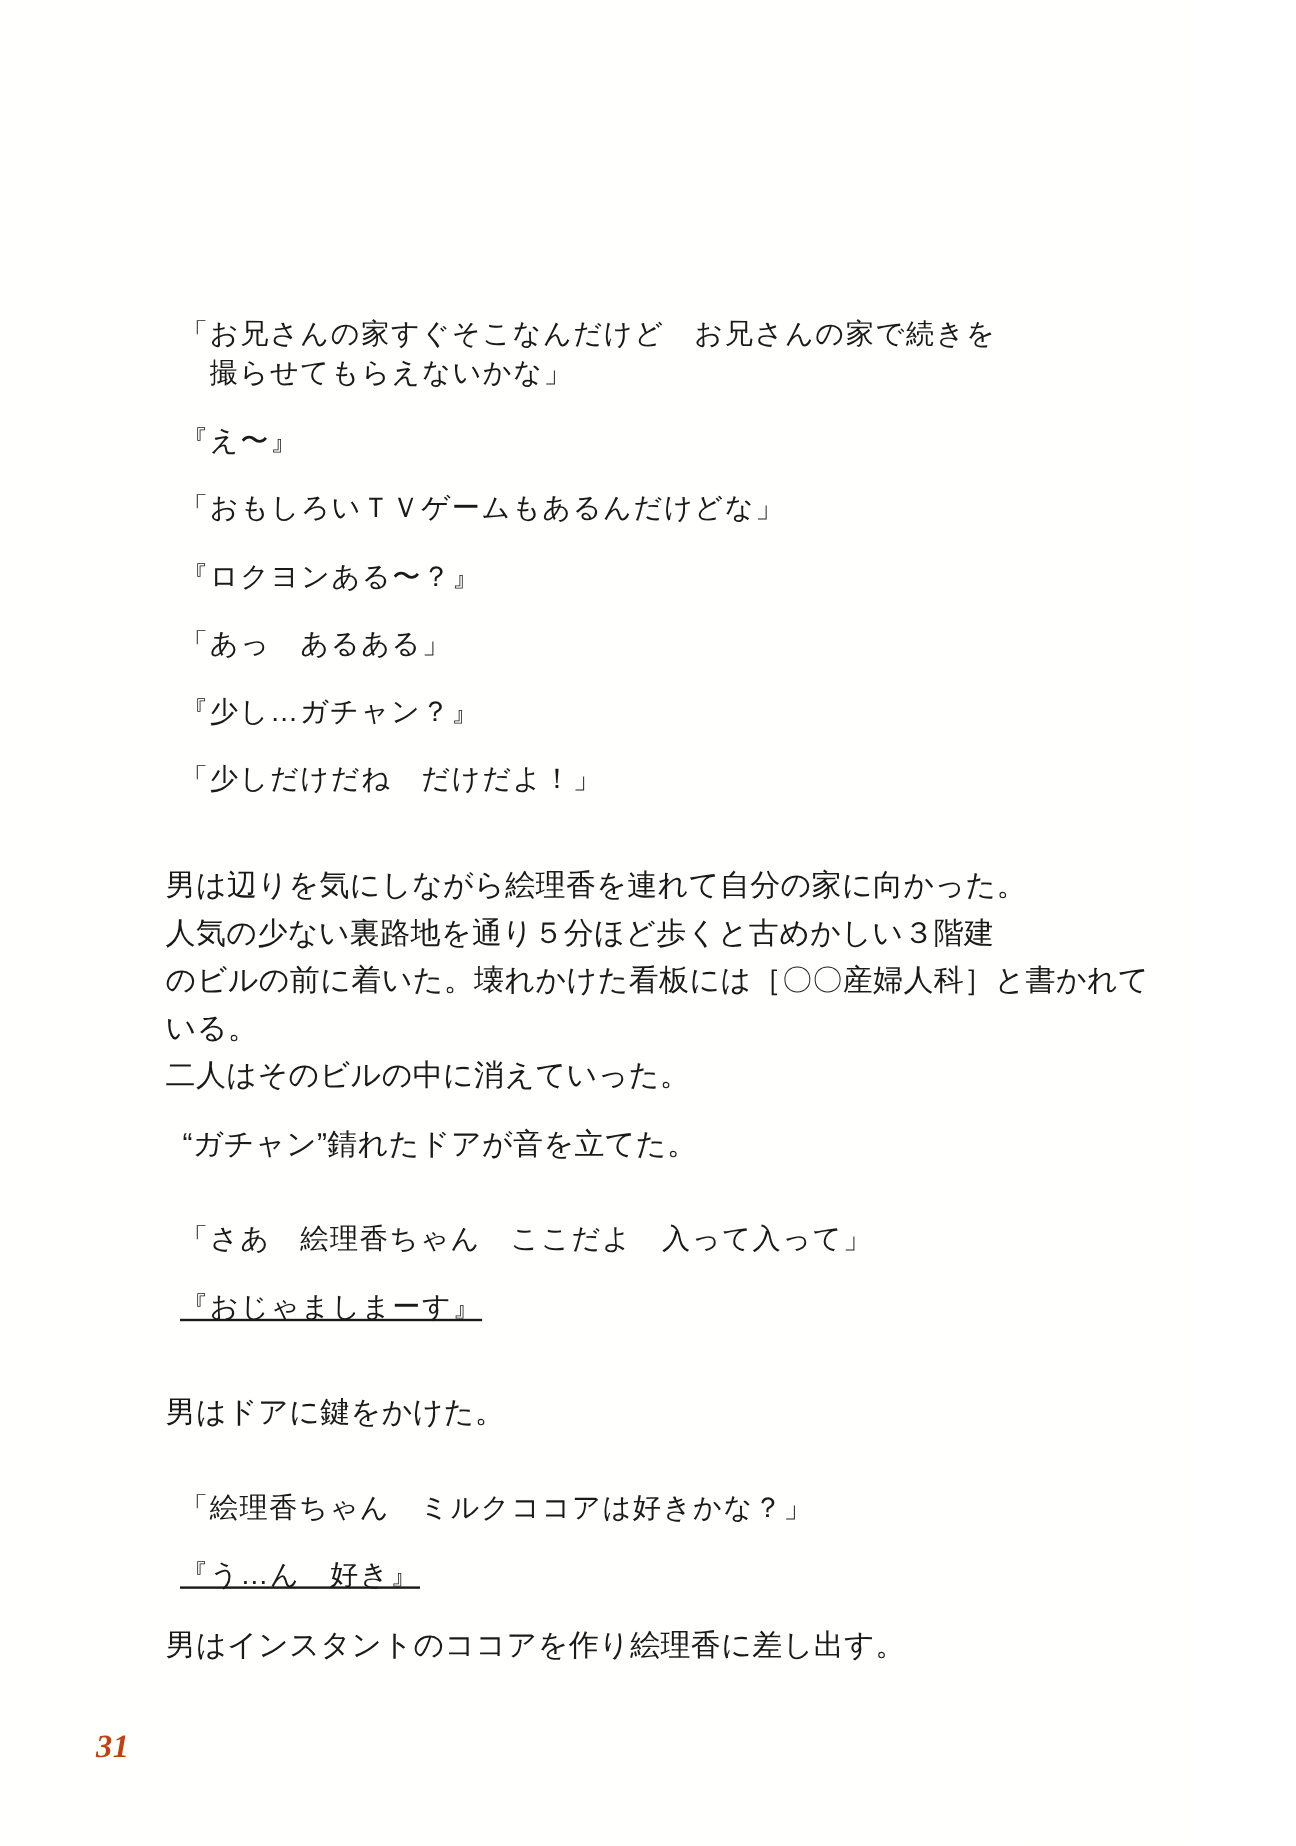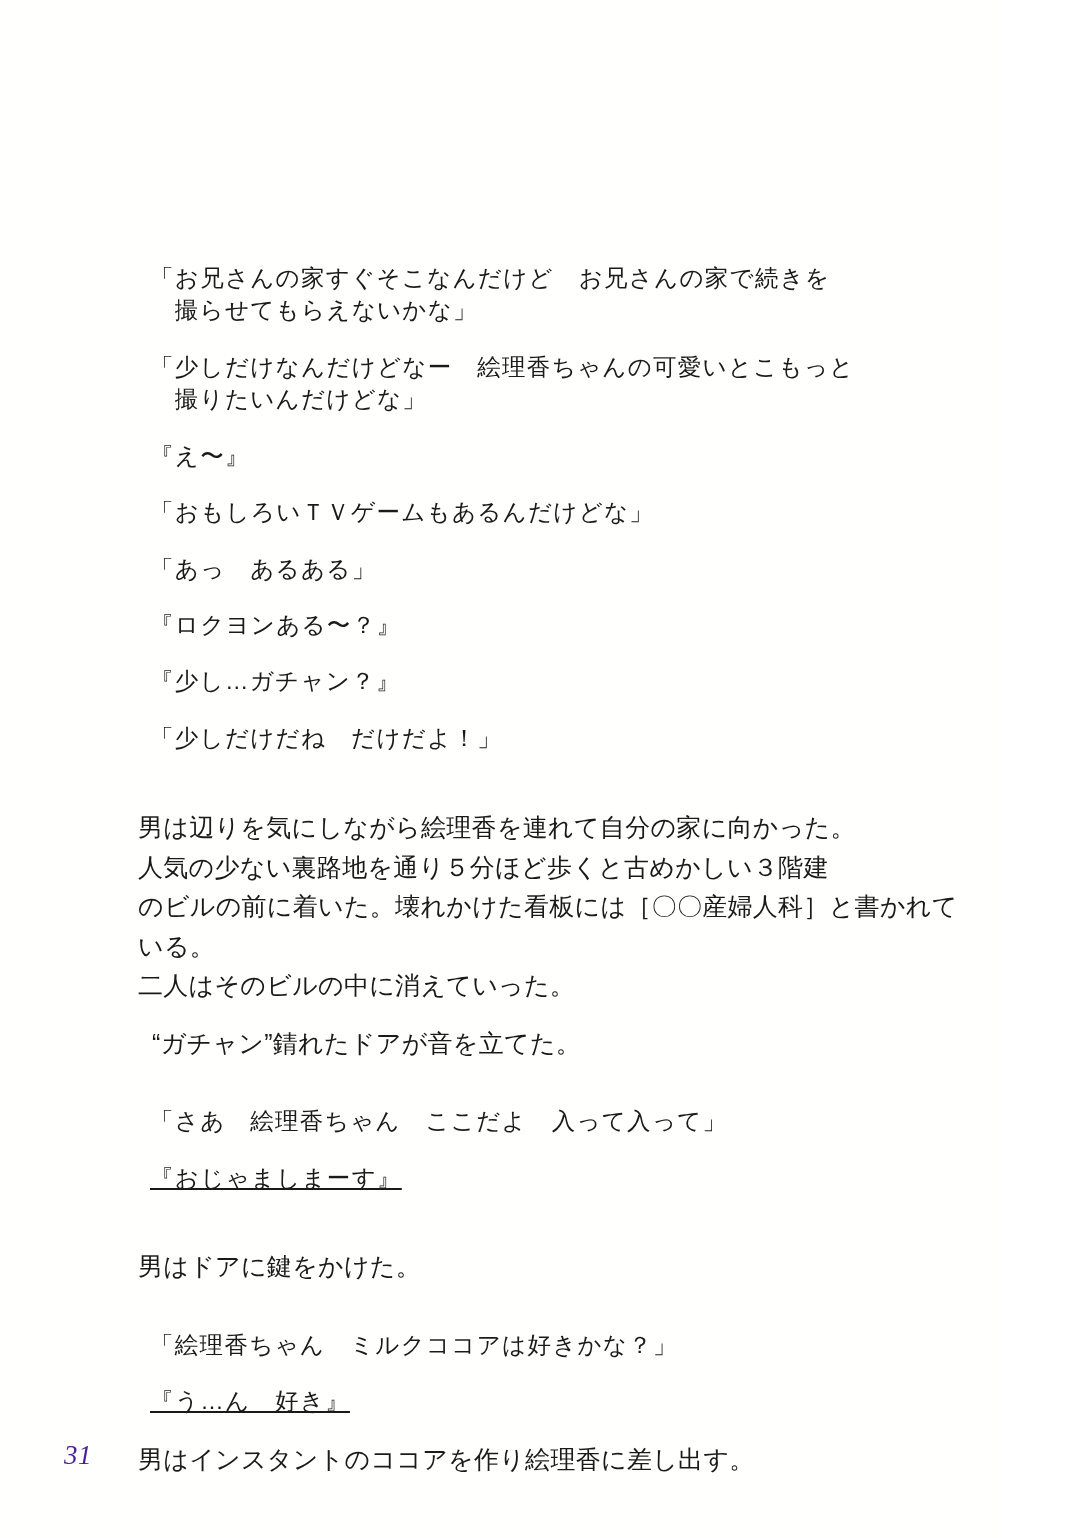--- a/index.html
+++ b/index.html
@@ -46,46 +46,44 @@
     white-space: pre-wrap;
   }
   .block-gap-lg { height: 42px; }
   .block-gap-md { height: 30px; }
   .block-gap-sm { height: 18px; }
   .narr.indent1 {
     padding-left: 14px;
   }
   .page-number {
     position: absolute;
-    left: 64px;
+    left: 80px;
     top: 1440px;
     font-family: "Liberation Serif", serif;
     font-style: italic;
-    font-weight: normal;
+    font-weight: bold;
     font-size: 27px;
-    color: #4c1d95;
+    color: #c2410c;
     letter-spacing: 0.02em;
   }
 </style>
 </head>
 <body>
 
 <div class="page">
 
   <div class="content">
 
     <div>
       <p class="dlg">「お兄さんの家すぐそこなんだけど　お兄さんの家で続きを
 　撮らせてもらえないかな」</p>
-      <p class="dlg">「少しだけなんだけどなー　絵理香ちゃんの可愛いとこもっと
-　撮りたいんだけどな」</p>
       <p class="dlg">『え〜』</p>
       <p class="dlg">「おもしろいＴＶゲームもあるんだけどな」</p>
+      <p class="dlg">『ロクヨンある〜？』</p>
       <p class="dlg">「あっ　あるある」</p>
-      <p class="dlg">『ロクヨンある〜？』</p>
       <p class="dlg">『少し…ガチャン？』</p>
       <p class="dlg">「少しだけだね　だけだよ！」</p>
     </div>
 
     <div class="block-gap-md"></div>
 
     <p class="narr">男は辺りを気にしながら絵理香を連れて自分の家に向かった。
 人気の少ない裏路地を通り５分ほど歩くと古めかしい３階建
 のビルの前に着いた。壊れかけた看板には［〇〇産婦人科］と書かれている。
 二人はそのビルの中に消えていった。</p>

